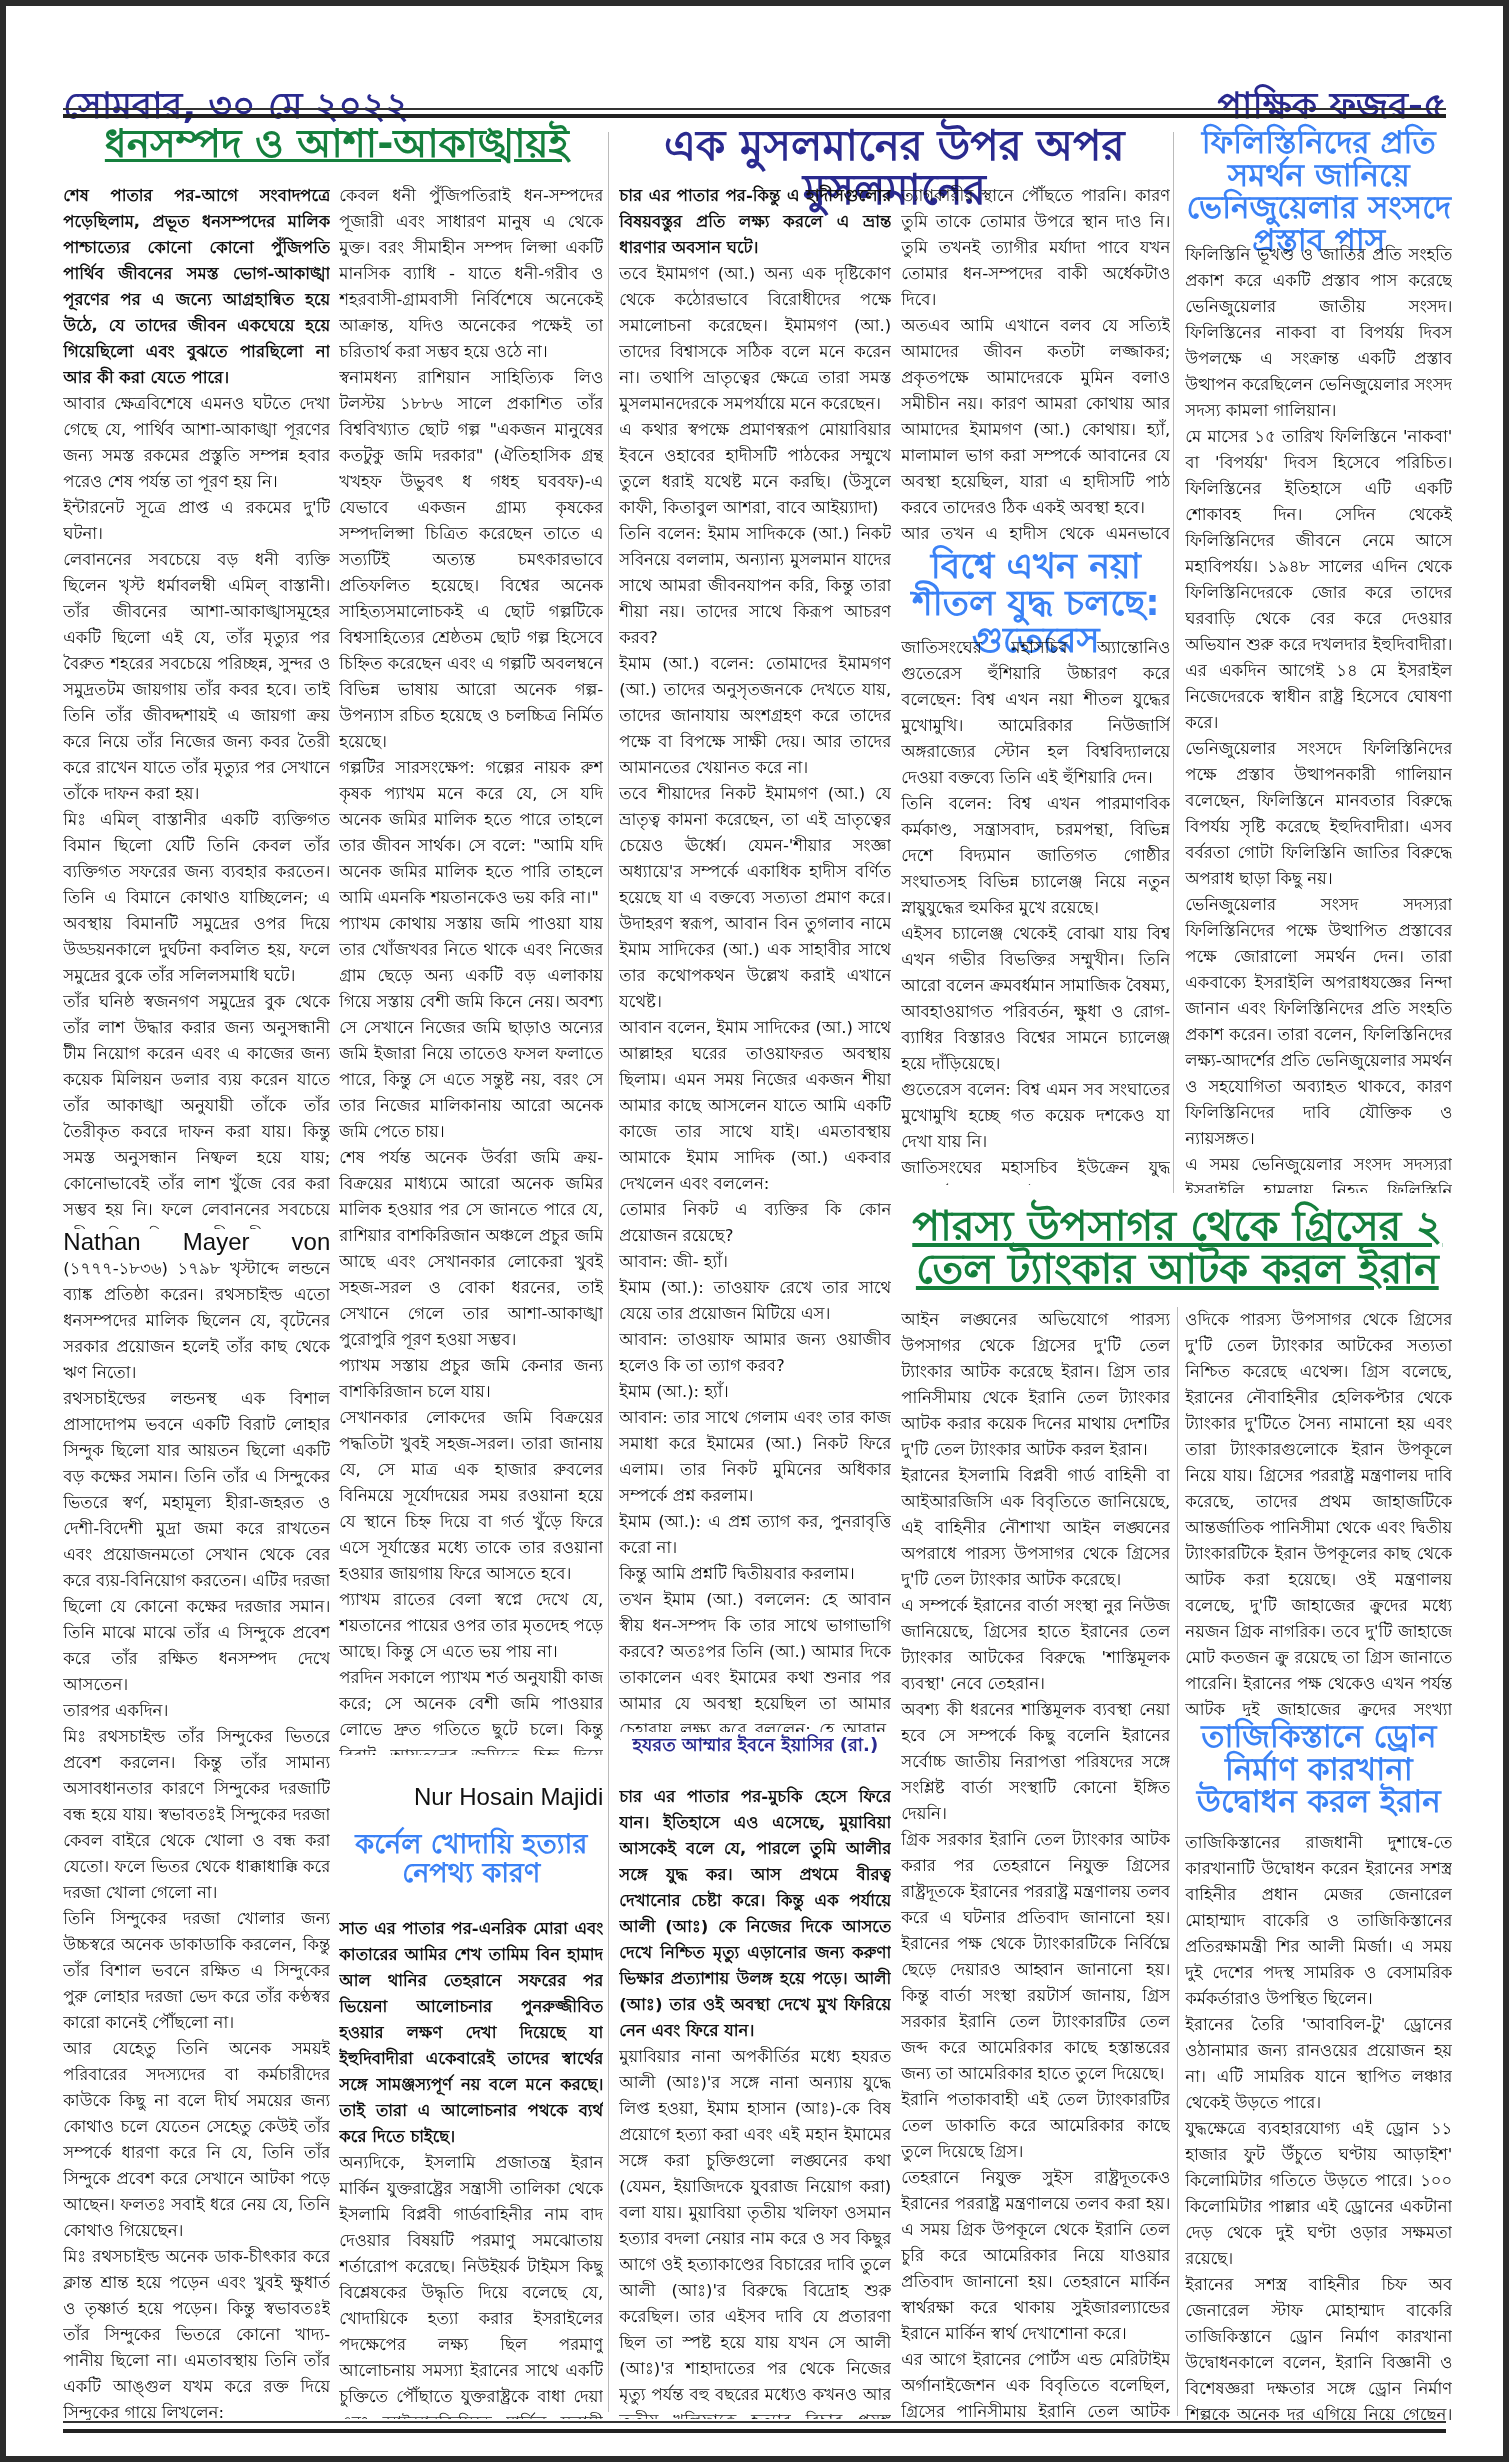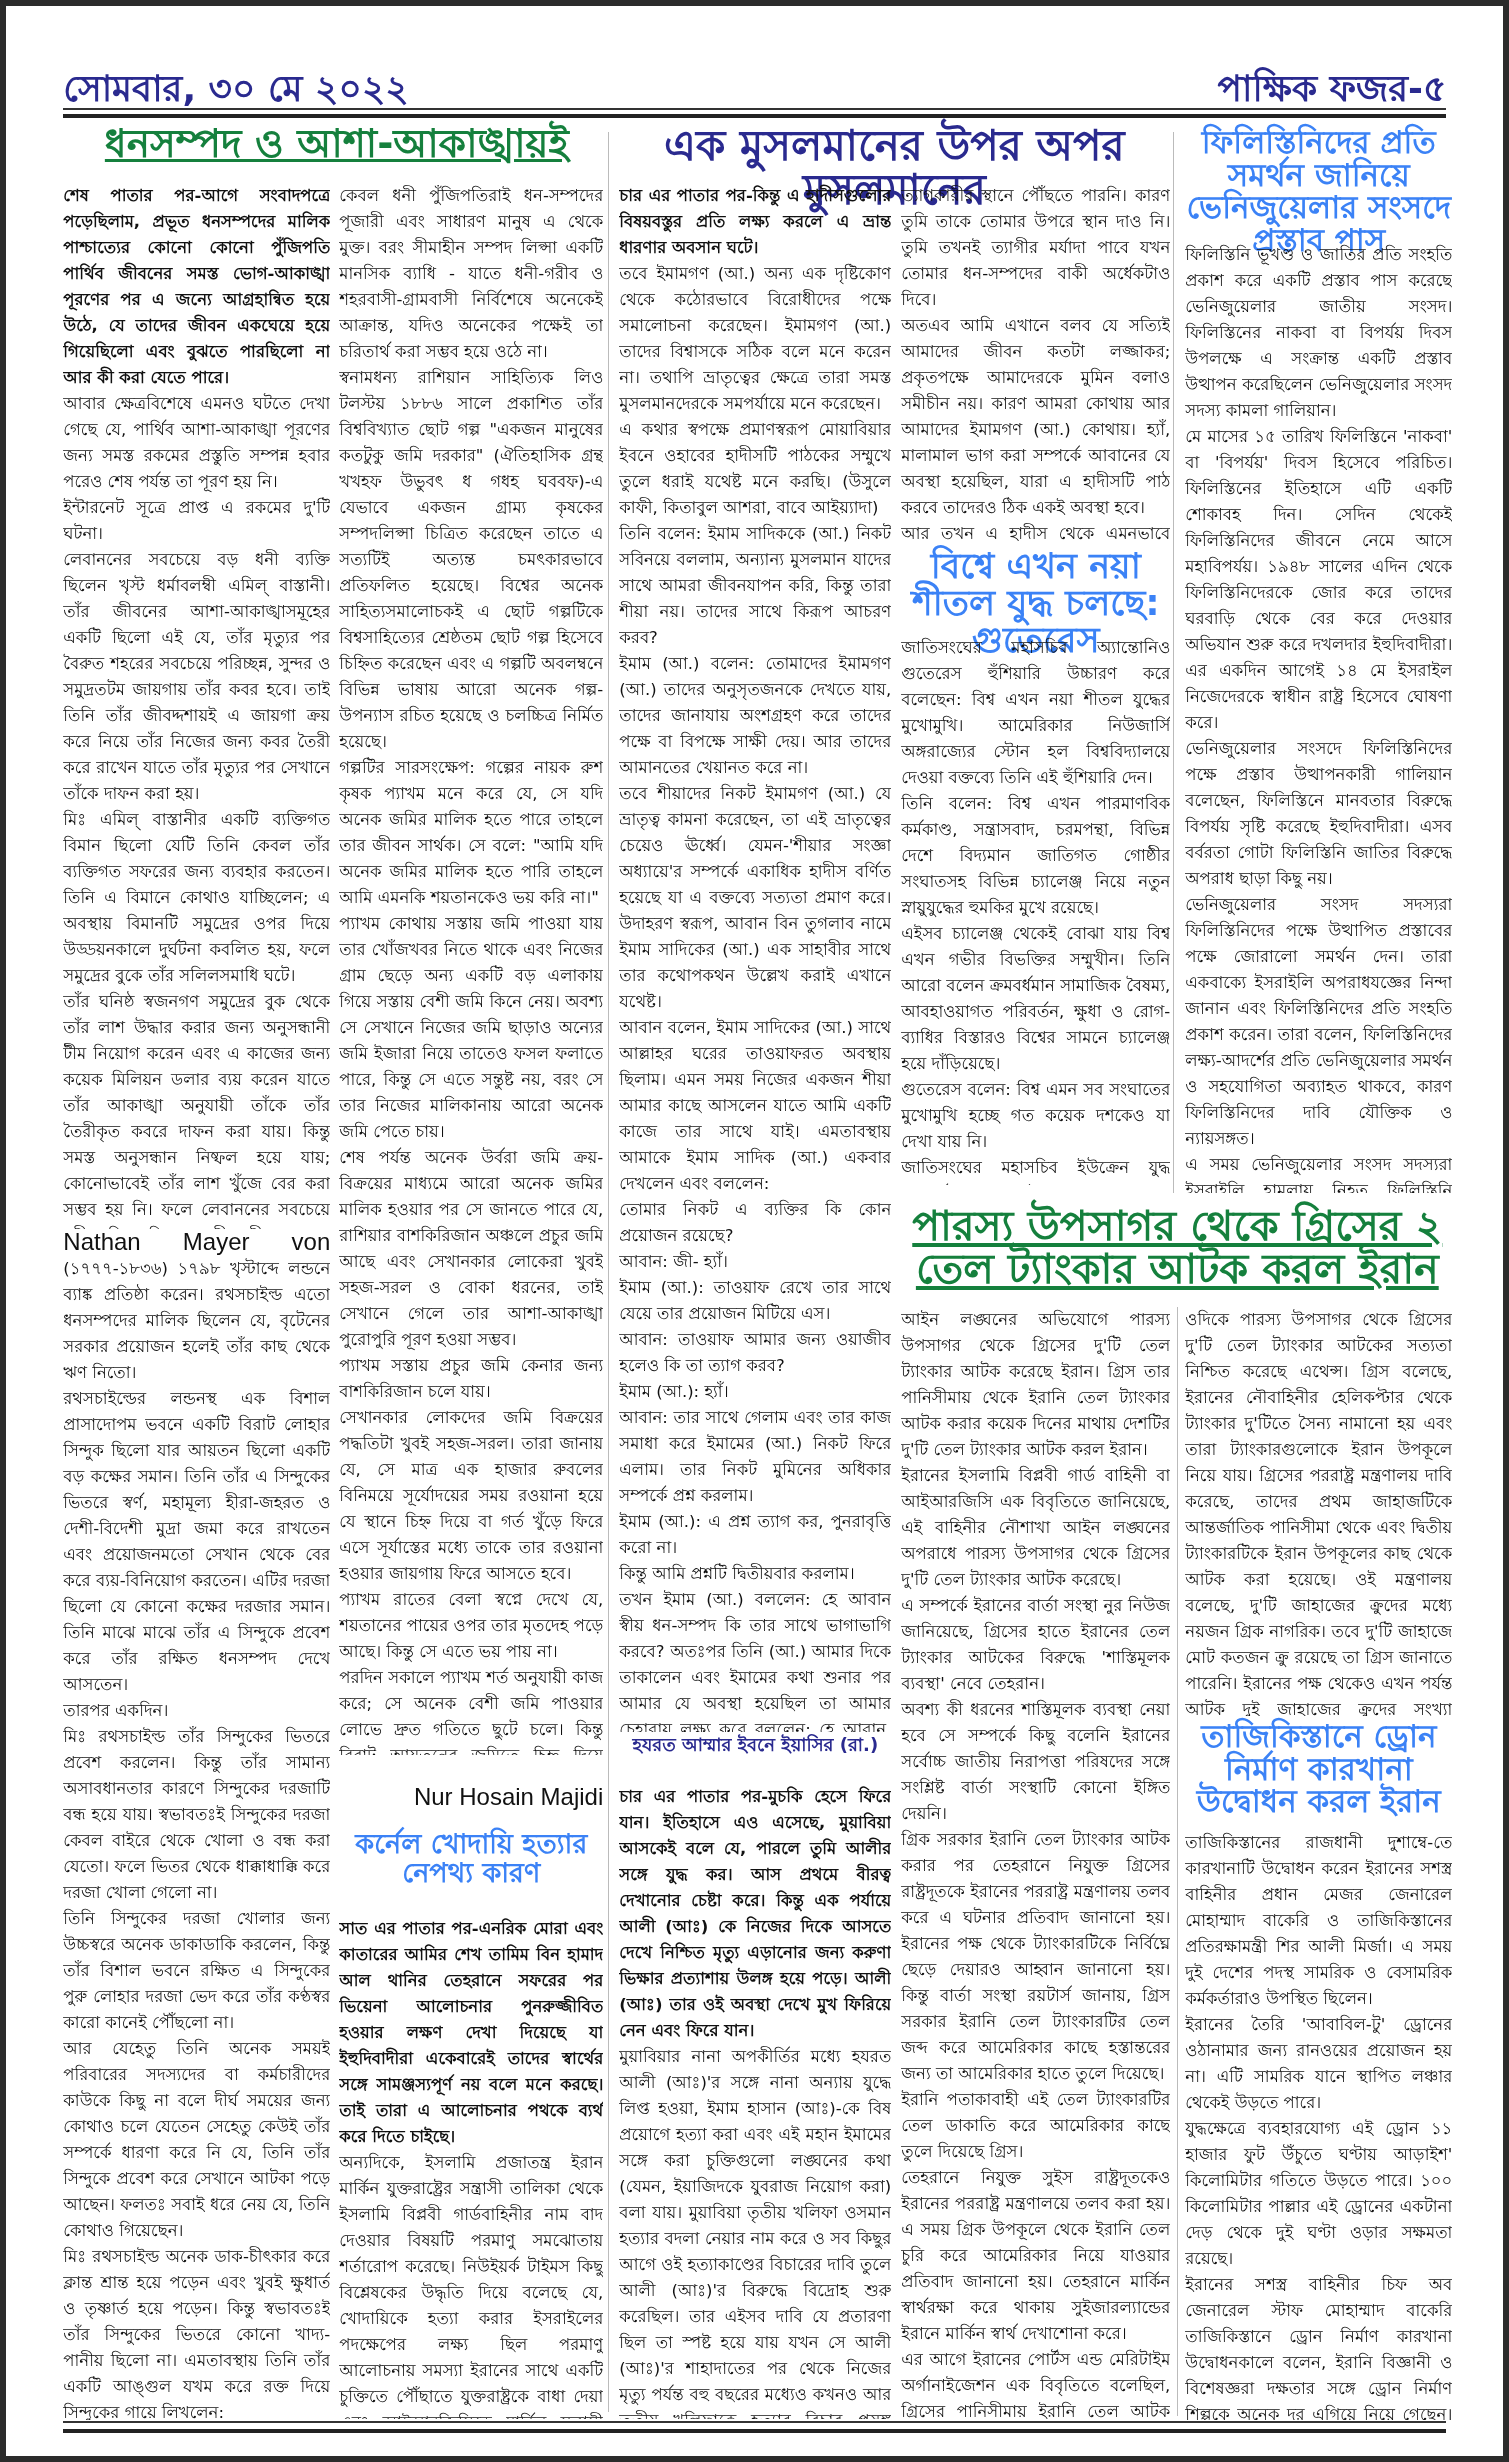--- a/index.html
+++ b/index.html
@@ -1,18 +1,18 @@
 <!DOCTYPE html>
 <html style="font-size:12.6px"><head>
 <meta charset="utf-8">
 <style>
   html,body{margin:0;padding:0;background:#2b2b2b;}
   body{width:1509px;height:2462px;position:relative;overflow:hidden;font-family:"DejaVu Sans",sans-serif;color:#111;}
   .page{position:absolute;left:6.3px;top:6.3px;width:1497px;height:2450px;background:#fff;}
-  .hdr{position:absolute;top:59px;font-size:36px;color:#2a2a8f;font-weight:bold;line-height:47px;}
+  .hdr{position:absolute;top:76px;font-size:36px;color:#2a2a8f;font-weight:bold;line-height:47px;}
   .hdr-left{left:57px;}
   .hdr-right{right:57px;}
   .rule{position:absolute;left:57px;right:57px;height:0;}
   .rule.thin{border-top:2.4px solid #333;}
   .rule.thick{border-top:4.7px solid #222;}
   .block{position:absolute;}
   .hl{font-weight:bold;text-align:center;line-height:1.05;}
   .hl.red{color:#15803d;text-decoration:underline;}
   .hl.blue{color:#2a2a8f;}
   .hl.black{color:#3b82f6;}

